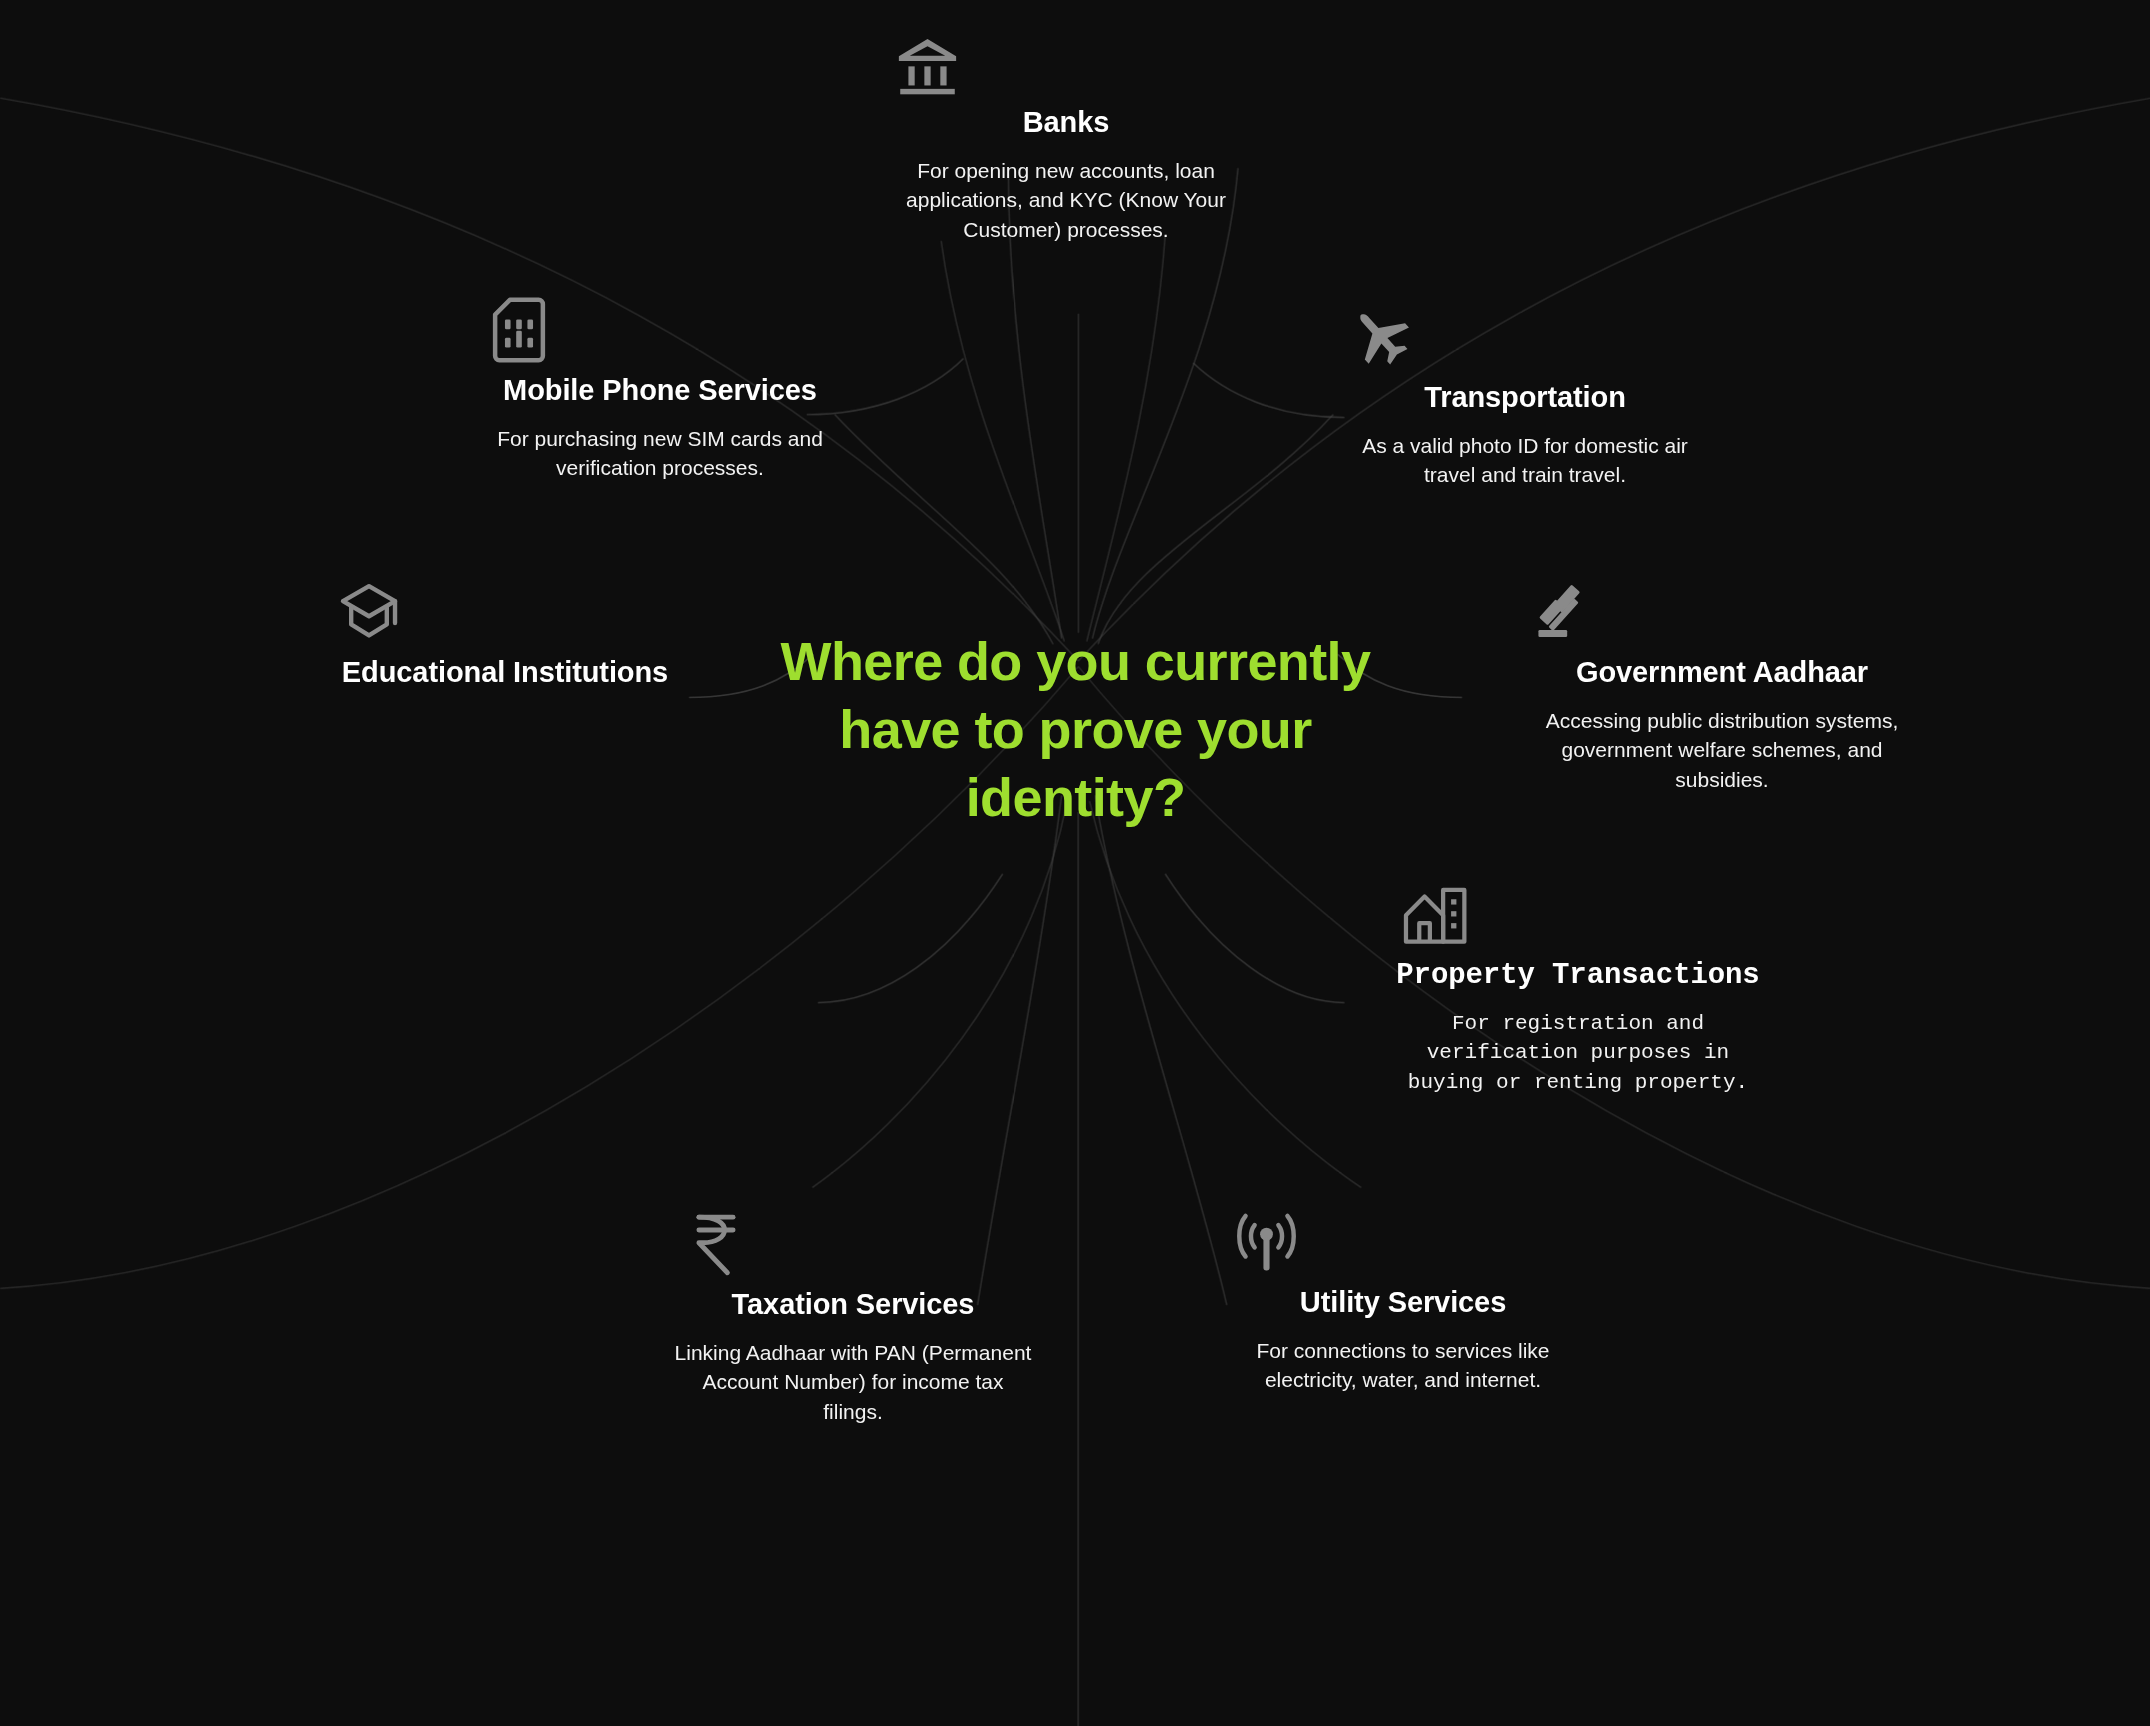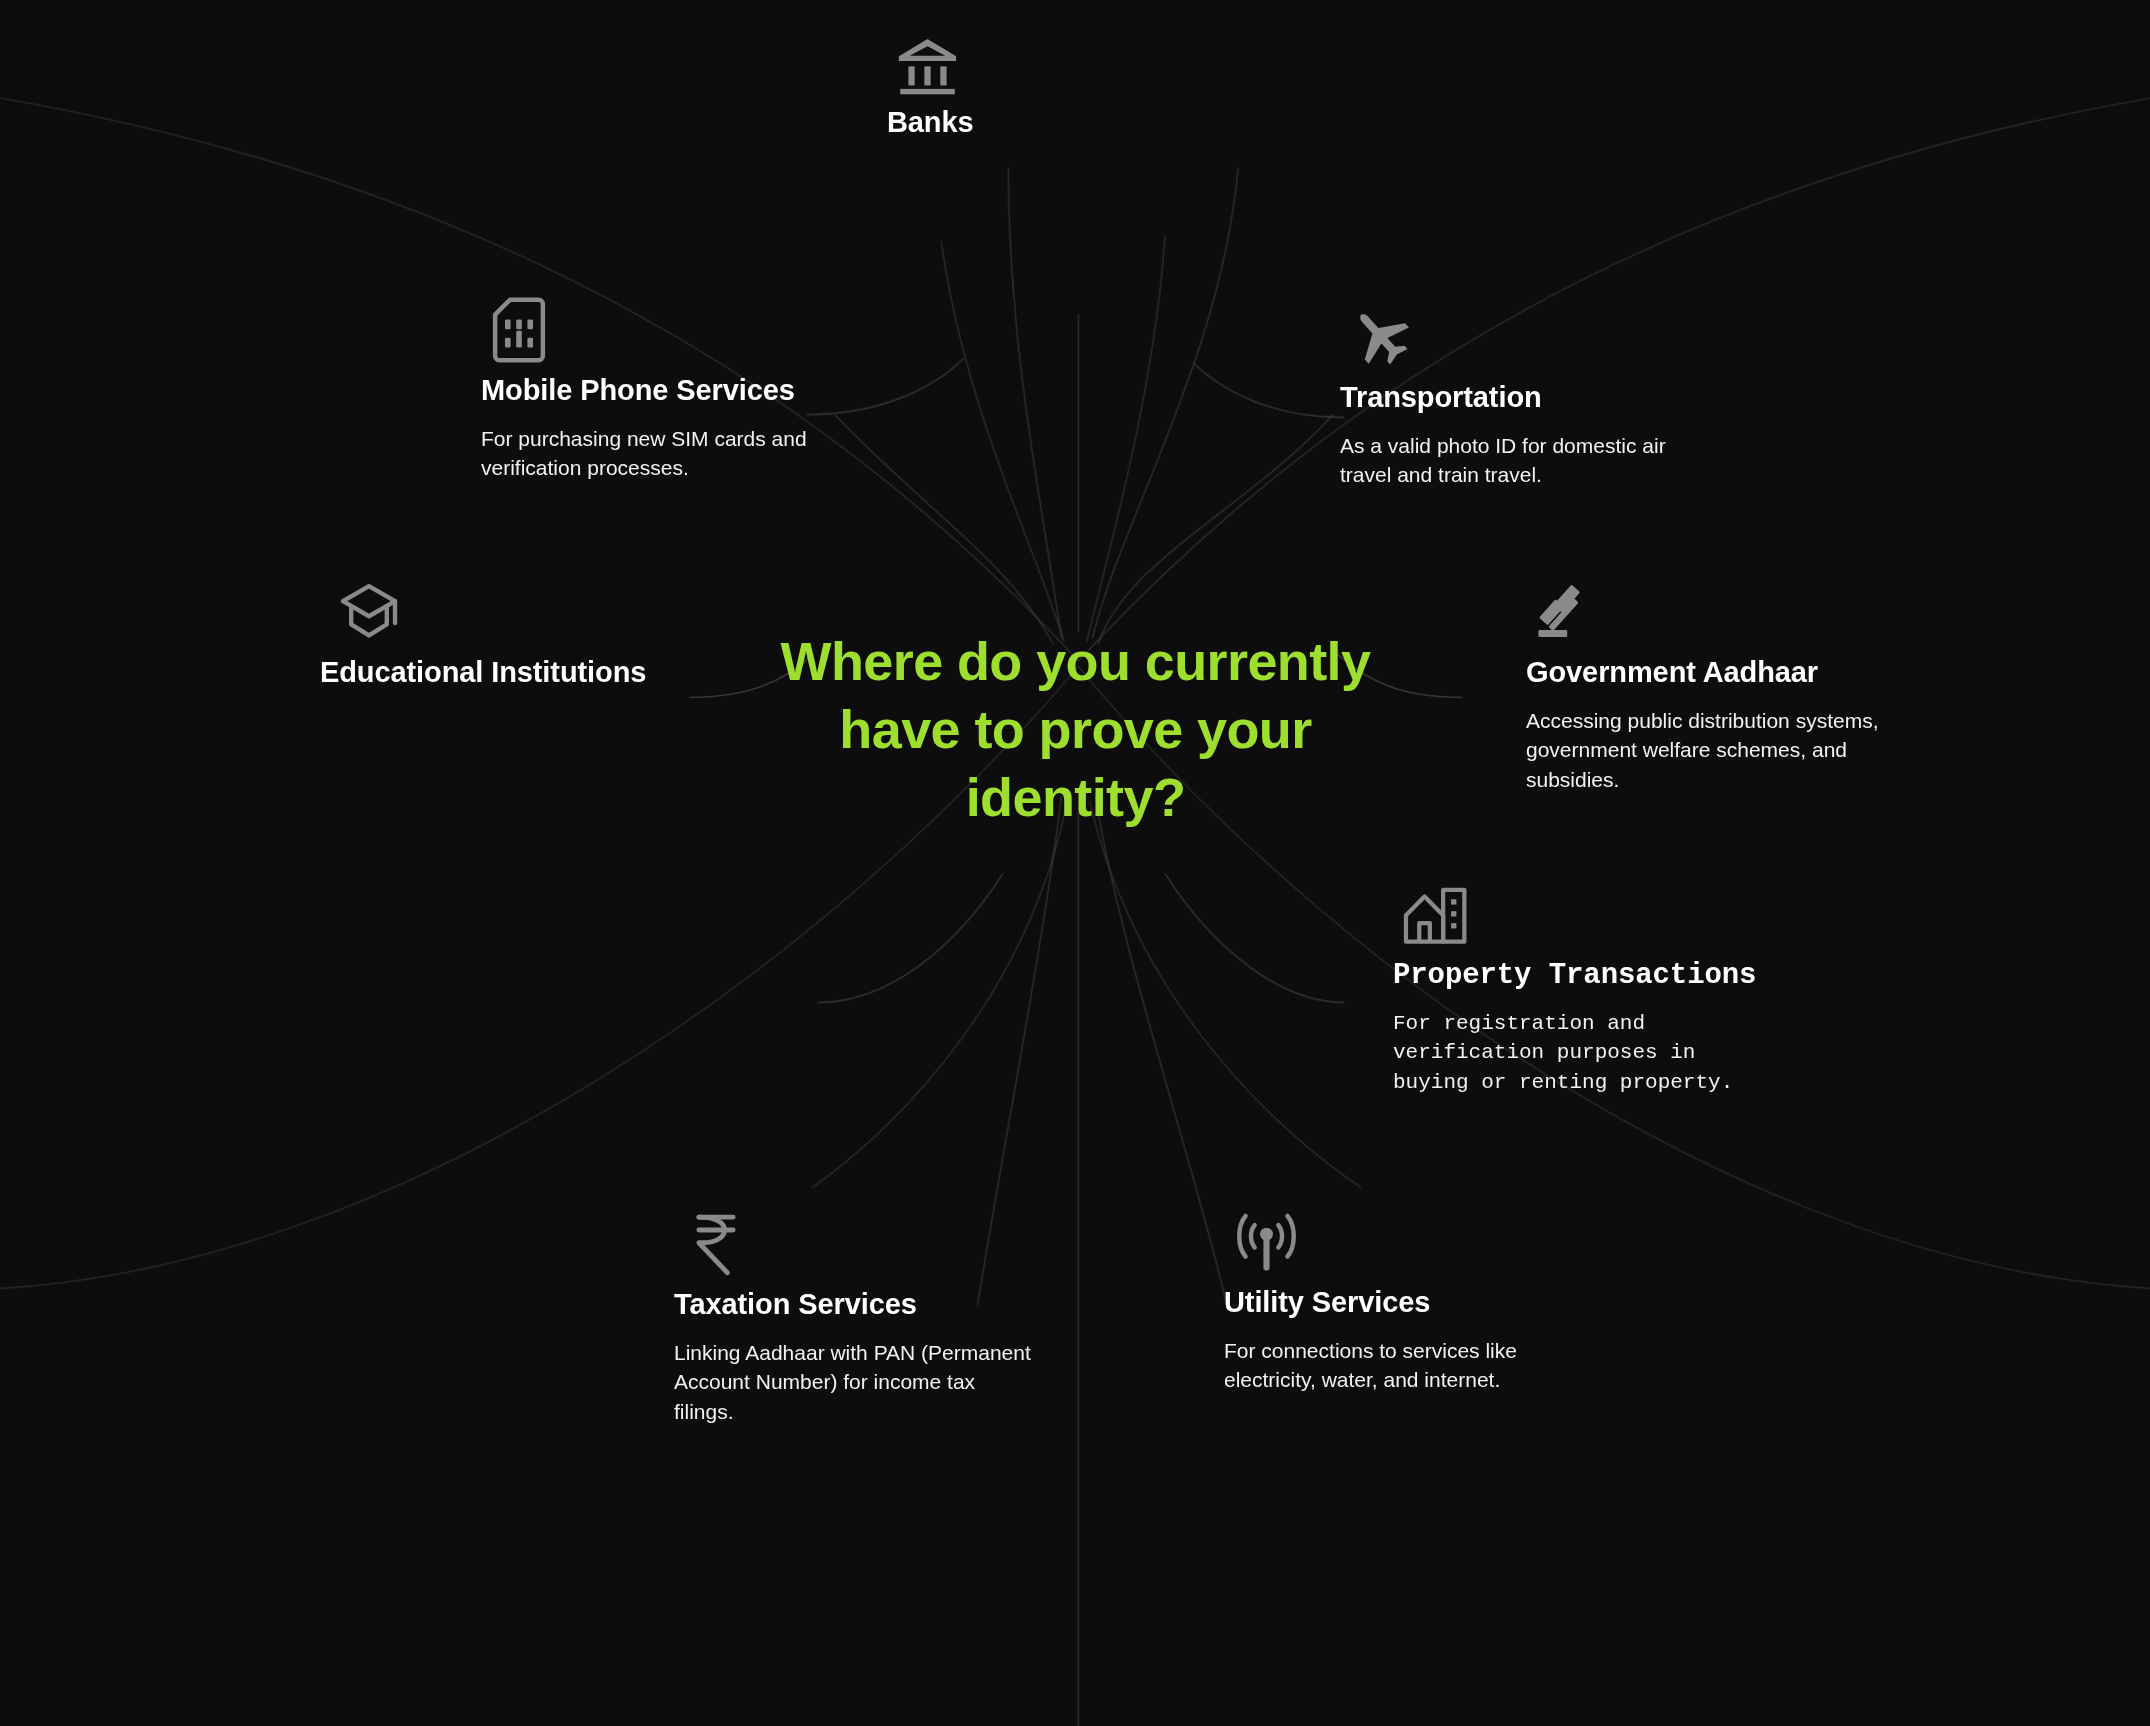--- a/index.html
+++ b/index.html
@@ -7,21 +7,21 @@
     width:2151px;height:1727px;
     background:#0d0d0d;
     font-family:"Liberation Sans", sans-serif;
     overflow:hidden;
     position:relative;
   }
   #stage{position:absolute;inset:0;width:2151px;height:1727px;}
 
   .lines{position:absolute;left:0;top:0;width:2151px;height:1727px;z-index:1;pointer-events:none;}
 
-  .node{position:absolute;z-index:3;}
+  .node{position:absolute;z-index:3;text-align:center;}
   .node .icon{display:block;margin-bottom:12.3px;}
   .node .icon svg{display:block;}
   .node .ttl{
     color:#ffffff;
     font-weight:700;
     font-size:29px;
     letter-spacing:-0.1px;
     line-height:1.08;
     margin:0 0 17px 0;
     white-space:nowrap;
@@ -121,20 +121,21 @@
         <g fill="#8a8a8a">
           <path d="M24 3 L45 15.5 L45 19 L3 19 L3 15.5 Z M24 8.2 L11 15.2 L37 15.2 Z"></path>
           <rect x="10" y="23" width="4.6" height="14"></rect>
           <rect x="21.7" y="23" width="4.6" height="14"></rect>
           <rect x="33.4" y="23" width="4.6" height="14"></rect>
           <rect x="4" y="39.5" width="40" height="4"></rect>
         </g>
       </svg>
     </span>
     <p class="ttl">Banks</p>
+    <p class="dsc">For opening new accounts, loan applications, and KYC (Know Your Customer) processes.</p>
   </div>
 
   <div class="node" id="n-mobile">
     <span class="icon">
       <svg width="54" height="66" viewBox="0 0 38 47">
         <g fill="none" stroke="#8a8a8a" stroke-width="3.2" stroke-linejoin="round">
           <path d="M12.5 2 H33 a3 3 0 0 1 3 3 V42 a3 3 0 0 1 -3 3 H5 a3 3 0 0 1 -3 -3 V12.5 Z"></path>
         </g>
         <g fill="#8a8a8a">
           <rect x="9" y="16" width="4" height="7" rx="1"></rect>

